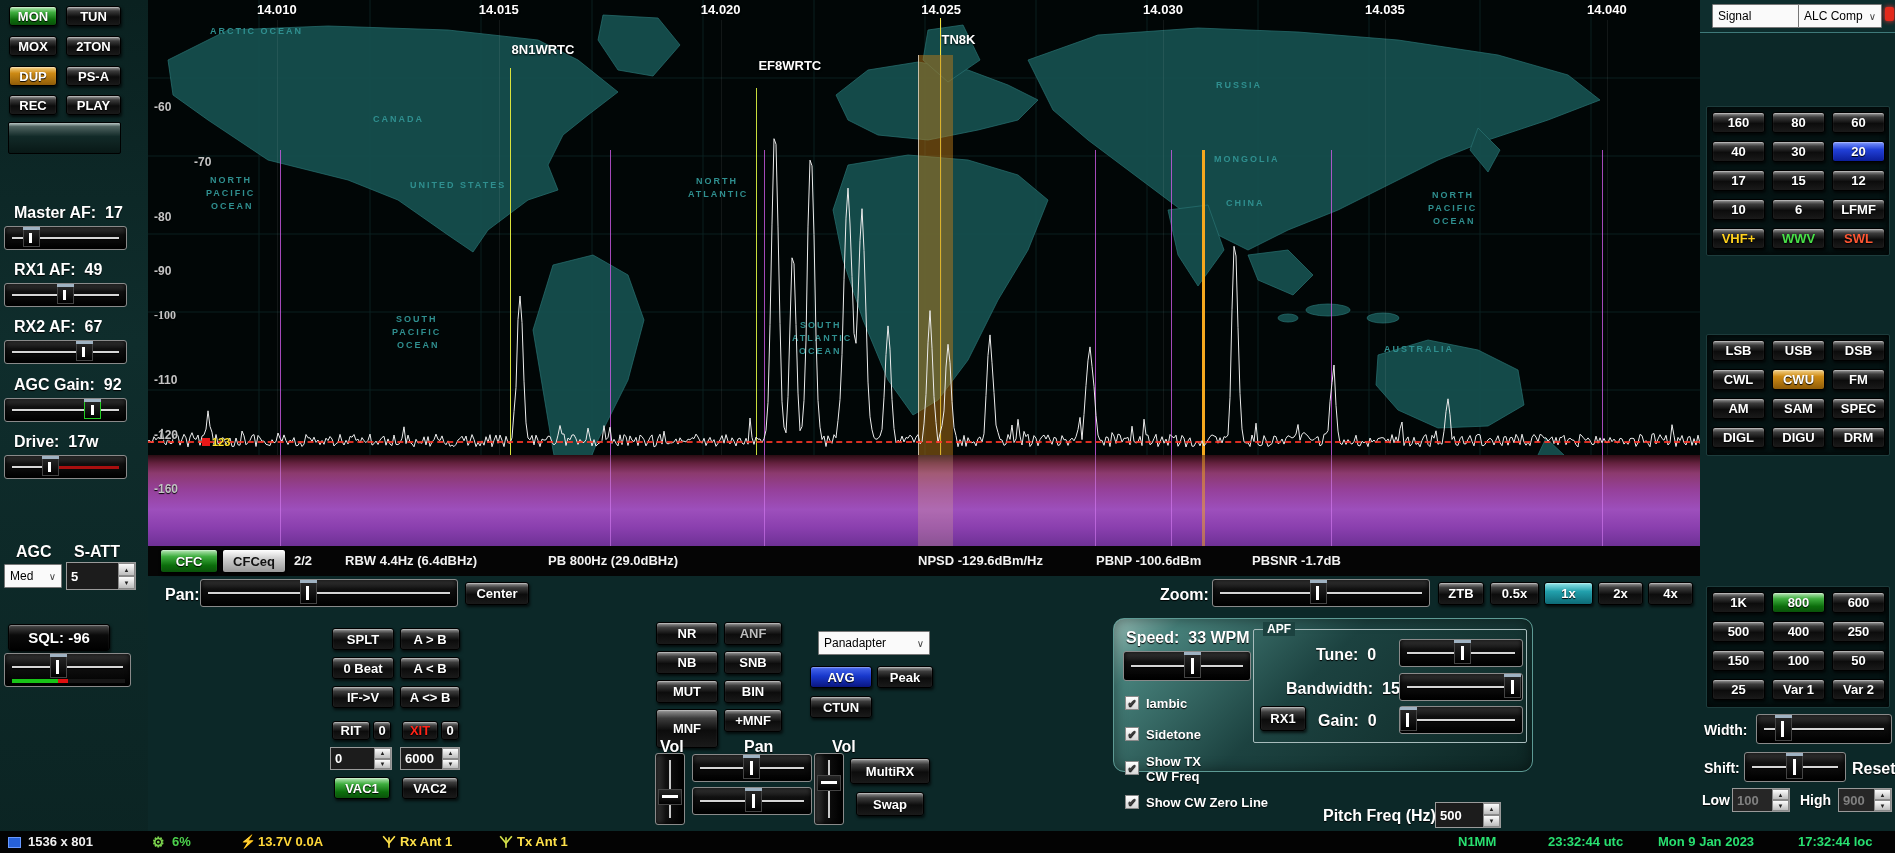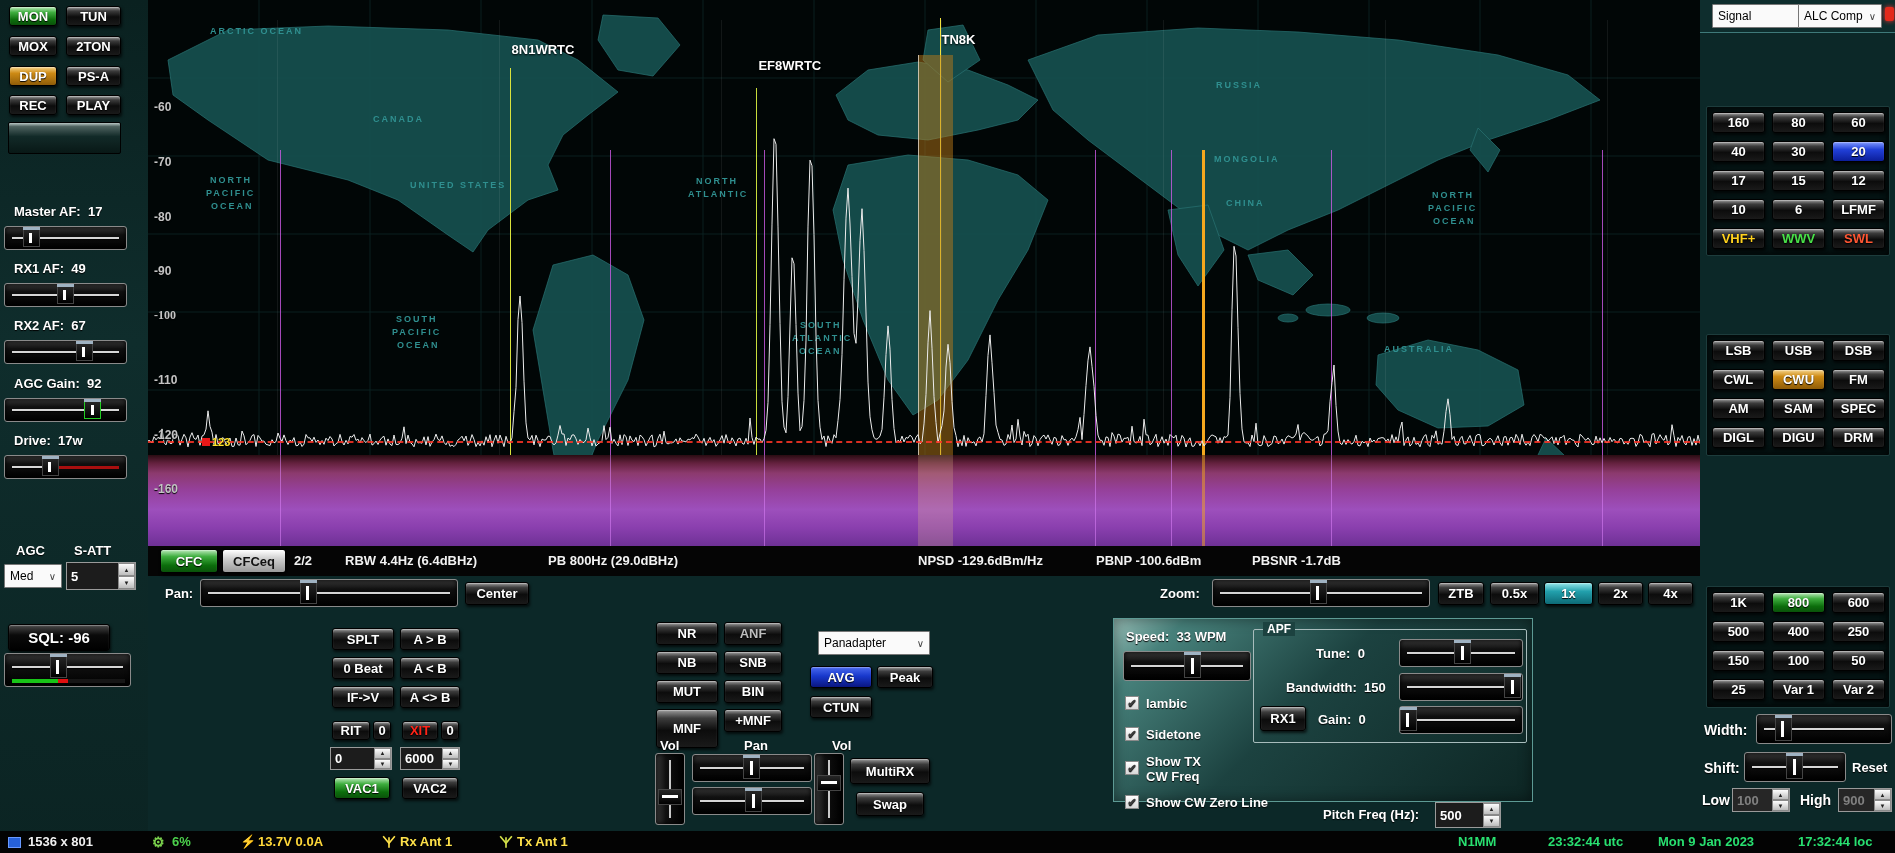--- a/index.html
+++ b/index.html
@@ -1,20 +1,20 @@
 <!DOCTYPE html>
 <html><head>
 <meta charset="utf-8">
 <style>
   *{box-sizing:border-box;margin:0;padding:0}
   html,body{background:#000}
   body{font-family:"Liberation Sans",sans-serif}
   #app{position:relative;width:1895px;height:853px;background:#0c2828;overflow:hidden}
   .abs{position:absolute}
-  .lbl{position:absolute;color:#fff;font-weight:700;font-size:13px;white-space:nowrap;text-shadow:0 1px 1px #000}
+  .lbl{position:absolute;color:#fff;font-weight:700;font-size:16px;white-space:nowrap;text-shadow:0 1px 1px #000}
   
   .btn3d{position:absolute;display:flex;align-items:center;justify-content:center;
     background:linear-gradient(180deg,#9a9a9a 0%,#3c3c3c 22%,#0c0c0c 55%,#1a1a1a 100%);
     color:#fff;font-weight:700;font-size:13px;border-radius:3px;border:1px solid #000;
     box-shadow:inset 0 1px 1px rgba(255,255,255,.35),1px 2px 3px rgba(0,0,0,.7);
     text-shadow:0 1px 1px #000;cursor:pointer;white-space:nowrap}
   .btn3d.on-green{background:linear-gradient(180deg,#b8e8b8 0%,#3fae3f 30%,#0c6e0c 70%,#0a520a 100%)}
   .btn3d.on-amber{background:linear-gradient(180deg,#f5d288 0%,#cd8a14 35%,#8f5c08 100%)}
   .btn3d.on-blue{background:linear-gradient(180deg,#7e97ff 0%,#2140d8 40%,#0c1e9a 100%)}
   .btn3d.on-cyan{background:linear-gradient(180deg,#93e6ea 0%,#22a0ac 40%,#0d6a76 100%)}
@@ -67,21 +67,21 @@
   #marker123{position:absolute;display:flex;align-items:center;gap:2px}
   #marker123 .sq{width:8px;height:8px;background:#e81818}
   #marker123 .tx{color:#ffe32a;font-weight:700;font-size:11px;text-shadow:0 1px 1px #000}
   #map-svg text{fill:#2f8f8f;font-size:9px;letter-spacing:2px;font-weight:700;font-family:"Liberation Sans",sans-serif}
   
   #cfc-bar{position:absolute;left:148px;top:546px;width:1552px;height:30px;background:#050505}
   #cfc-bar .txt{position:absolute;top:7px;color:#f2f2f2;font-weight:700;font-size:13px;white-space:nowrap}
   #ps-seg{position:absolute;left:1234px;top:0;width:310px;height:30px;background:linear-gradient(180deg,#cfcfcf,#a8a8a8)}
   #ps-seg span{position:absolute;top:7px;color:#1c1c1c;font-weight:700;font-size:13px}
   
-  #cw-panel{position:absolute;left:1113px;top:618px;width:420px;height:184px;border-radius:0;
+  #cw-panel{position:absolute;left:1113px;top:618px;width:420px;height:154px;border-radius:11px;
     background:linear-gradient(135deg,#cfe8e0 -8%,#47817b 12%,#1c4240 45%,#0d2ا624 100%);
     background:linear-gradient(135deg,#cfe8e0 -8%,#47817b 12%,#1c4240 45%,#0d2624 100%);
     border:1px solid #5d9a94;box-shadow:inset 0 0 14px rgba(0,0,0,.45)}
   
   #footer{position:absolute;left:0;top:831px;width:1895px;height:22px;background:#030303}
   #footer .f{position:absolute;top:3px;font-weight:700;font-size:13px;white-space:nowrap}
   .ant-icon{position:absolute;top:4px;width:14px;height:14px}
 </style>
 </head>
 <body>
@@ -263,23 +263,32 @@
 
     <svg id="spectrum-svg" class="abs" style="left:0;top:0" width="1552" height="546">
       <polyline id="trace" fill="none" stroke="#ececec" stroke-width="1" points="0,440.7 2,440.7 4,443.0 6,436.6 8,439.9 10,437.3 12,438.6 14,428.9 16,442.7 18,444.9 20,438.0 22,443.4 24,443.4 26,434.1 28,434.4 30,435.5 32,445.2 34,439.4 36,434.3 38,437.8 40,446.9 42,437.1 44,432.7 46,438.3 48,439.4 50,435.0 52,445.3 54,436.1 56,434.8 58,429.1 60,410.8 62,426.4 64,432.2 66,444.6 68,434.5 70,443.9 72,442.1 74,437.8 76,438.4 78,444.3 80,440.8 82,438.0 84,446.4 86,446.3 88,438.0 90,444.8 92,445.2 94,431.0 96,435.8 98,444.8 100,442.6 102,440.4 104,435.6 106,434.6 108,446.5 110,435.4 112,437.9 114,441.2 116,441.1 118,444.3 120,444.9 122,445.6 124,439.7 126,442.9 128,441.6 130,433.0 132,438.2 134,441.3 136,434.9 138,440.7 140,444.5 142,440.2 144,441.8 146,437.6 148,445.7 150,445.4 152,441.7 154,446.5 156,444.1 158,434.5 160,437.8 162,437.9 164,441.5 166,437.2 168,442.4 170,440.0 172,444.7 174,440.5 176,444.3 178,438.2 180,440.6 182,436.5 184,439.0 186,446.0 188,443.7 190,442.4 192,434.4 194,441.5 196,445.0 198,440.3 200,443.9 202,436.4 204,437.2 206,434.5 208,440.4 210,439.1 212,443.0 214,437.6 216,440.7 218,442.6 220,440.3 222,434.1 224,445.1 226,443.7 228,441.1 230,444.5 232,440.1 234,437.5 236,436.3 238,445.2 240,438.9 242,444.1 244,445.6 246,435.0 248,444.4 250,444.6 252,442.9 254,438.2 256,426.8 258,443.6 260,435.1 262,442.3 264,443.9 266,446.8 268,439.3 270,442.9 272,442.6 274,443.2 276,436.8 278,444.9 280,436.6 282,446.3 284,441.9 286,439.7 288,434.1 290,439.4 292,440.5 294,435.9 296,442.4 298,444.8 300,440.9 302,446.3 304,445.0 306,446.6 308,444.3 310,440.0 312,438.5 314,436.2 316,440.8 318,436.0 320,445.4 322,441.4 324,434.6 326,439.4 328,446.6 330,442.3 332,445.9 334,440.9 336,445.2 338,436.7 340,442.6 342,434.7 344,446.7 346,440.3 348,435.1 350,443.2 352,435.0 354,440.3 356,446.6 358,436.3 360,442.6 362,443.2 364,437.9 366,411.7 368,387.4 370,319.6 372,296.0 374,322.5 376,381.2 378,422.9 380,438.0 382,439.8 384,435.4 386,444.9 388,435.2 390,440.4 392,446.6 394,439.1 396,440.1 398,439.8 400,436.2 402,436.4 404,442.4 406,444.9 408,442.9 410,435.1 412,425.5 414,434.0 416,434.0 418,445.5 420,438.0 422,439.8 424,435.0 426,434.9 428,438.8 430,444.4 432,439.5 434,442.2 436,442.5 438,439.8 440,428.1 442,437.6 444,445.9 446,439.6 448,446.1 450,443.9 452,442.6 454,440.6 456,425.6 458,439.6 460,437.4 462,427.2 464,443.4 466,439.3 468,443.3 470,445.9 472,434.8 474,444.6 476,434.6 478,436.5 480,445.5 482,435.9 484,440.3 486,441.7 488,437.3 490,445.6 492,435.1 494,436.6 496,439.7 498,445.9 500,441.8 502,437.5 504,434.9 506,446.9 508,445.7 510,438.2 512,434.2 514,444.1 516,431.2 518,442.6 520,444.0 522,442.8 524,442.9 526,441.9 528,438.9 530,444.1 532,437.8 534,441.1 536,441.2 538,441.9 540,439.1 542,439.9 544,437.7 546,438.6 548,434.1 550,437.0 552,441.1 554,443.2 556,438.3 558,445.6 560,441.1 562,437.4 564,442.7 566,439.6 568,446.3 570,443.4 572,439.9 574,435.6 576,443.2 578,434.6 580,441.1 582,443.9 584,437.8 586,441.2 588,446.0 590,439.0 592,438.1 594,443.1 596,444.3 598,438.3 600,444.2 602,418.0 604,437.6 606,444.4 608,437.0 610,439.2 612,439.0 614,442.7 616,438.8 618,430.2 620,402.5 622,324.7 624,224.1 626,138.7 628,144.2 630,226.9 632,323.3 634,401.8 636,427.1 638,432.8 640,396.6 642,325.0 644,257.8 646,263.8 648,324.5 650,393.1 652,430.7 654,426.6 656,400.4 658,340.1 660,226.1 662,160.2 664,165.8 666,234.8 668,336.1 670,400.4 672,427.2 674,439.5 676,436.0 678,446.5 680,435.8 682,440.7 684,443.3 686,434.7 688,437.8 690,420.4 692,399.6 694,354.7 696,279.8 698,218.1 700,188.1 702,224.0 704,276.3 706,333.5 708,343.3 710,298.1 712,240.4 714,208.7 716,250.5 718,313.0 720,382.1 722,416.8 724,429.8 726,437.6 728,439.3 730,438.5 732,436.0 734,429.4 736,397.2 738,354.5 740,325.9 742,349.2 744,399.5 746,428.4 748,442.7 750,440.3 752,441.9 754,436.1 756,441.9 758,437.5 760,438.2 762,435.1 764,437.2 766,442.3 768,437.3 770,434.6 772,443.7 774,442.0 776,423.9 778,394.4 780,342.8 782,310.6 784,348.2 786,396.7 788,422.6 790,442.9 792,433.5 794,425.5 796,410.9 798,367.0 800,344.3 802,362.6 804,401.6 806,427.7 808,435.6 810,446.7 812,439.6 814,445.7 816,435.4 818,446.4 820,437.7 822,442.2 824,442.8 826,441.7 828,445.9 830,438.6 832,436.9 834,442.1 836,433.8 838,395.4 840,355.5 842,334.9 844,362.8 846,392.7 848,425.1 850,432.4 852,439.3 854,440.0 856,445.4 858,444.0 860,434.5 862,439.4 864,425.0 866,442.5 868,438.9 870,419.3 872,436.1 874,445.0 876,431.4 878,436.6 880,434.2 882,446.5 884,443.8 886,435.6 888,438.2 890,445.8 892,439.6 894,436.6 896,435.1 898,439.0 900,434.9 902,439.9 904,444.3 906,437.4 908,438.1 910,445.5 912,444.6 914,435.6 916,439.8 918,439.6 920,445.4 922,440.1 924,438.1 926,440.8 928,436.7 930,429.5 932,417.4 934,439.6 936,414.4 938,385.4 940,360.2 942,346.9 944,366.3 946,386.3 948,415.5 950,435.1 952,440.2 954,440.4 956,445.3 958,436.9 960,437.5 962,446.5 964,432.6 966,436.1 968,443.4 970,434.1 972,434.9 974,442.1 976,438.3 978,438.3 980,437.4 982,444.8 984,426.2 986,441.5 988,443.0 990,442.0 992,436.4 994,445.6 996,419.2 998,434.8 1000,435.2 1002,444.7 1004,443.2 1006,438.5 1008,434.3 1010,446.6 1012,442.0 1014,436.7 1016,443.2 1018,439.1 1020,445.4 1022,434.5 1024,436.6 1026,437.9 1028,435.2 1030,446.3 1032,442.8 1034,435.4 1036,438.2 1038,447.0 1040,440.9 1042,437.8 1044,446.2 1046,446.2 1048,442.2 1050,441.5 1052,445.8 1054,440.7 1056,445.9 1058,443.3 1060,439.9 1062,436.6 1064,434.9 1066,435.9 1068,436.8 1070,443.2 1072,437.7 1074,443.0 1076,436.7 1078,437.4 1080,435.0 1082,397.5 1084,309.8 1086,246.3 1088,256.0 1090,327.3 1092,393.6 1094,428.9 1096,441.8 1098,443.0 1100,442.8 1102,446.5 1104,435.0 1106,441.5 1108,423.2 1110,444.4 1112,445.8 1114,445.0 1116,435.6 1118,440.2 1120,446.5 1122,445.0 1124,443.6 1126,436.0 1128,436.7 1130,443.6 1132,442.5 1134,439.0 1136,444.1 1138,438.3 1140,435.7 1142,436.6 1144,438.0 1146,437.0 1148,434.0 1150,424.5 1152,440.3 1154,434.2 1156,432.5 1158,434.3 1160,436.1 1162,439.1 1164,440.3 1166,439.6 1168,437.6 1170,436.7 1172,445.9 1174,444.4 1176,434.3 1178,433.7 1180,430.6 1182,401.8 1184,382.7 1186,365.0 1188,405.5 1190,431.1 1192,443.1 1194,444.6 1196,439.7 1198,444.4 1200,439.6 1202,442.6 1204,444.2 1206,441.5 1208,435.2 1210,445.3 1212,445.9 1214,441.3 1216,442.8 1218,441.2 1220,446.6 1222,438.0 1224,442.1 1226,440.0 1228,442.6 1230,438.6 1232,438.1 1234,437.6 1236,438.1 1238,441.5 1240,438.9 1242,443.1 1244,434.6 1246,442.8 1248,436.8 1250,442.4 1252,428.8 1254,422.0 1256,445.5 1258,440.0 1260,436.9 1262,446.1 1264,443.7 1266,437.3 1268,444.4 1270,443.0 1272,446.8 1274,440.4 1276,436.2 1278,434.6 1280,444.4 1282,446.6 1284,435.3 1286,438.2 1288,430.8 1290,444.3 1292,442.6 1294,444.3 1296,431.2 1298,411.6 1300,398.8 1302,414.8 1304,439.4 1306,436.4 1308,444.8 1310,445.4 1312,438.8 1314,436.3 1316,443.9 1318,443.8 1320,439.2 1322,435.5 1324,441.3 1326,445.9 1328,435.8 1330,434.4 1332,434.8 1334,445.6 1336,445.5 1338,442.8 1340,439.9 1342,438.2 1344,439.9 1346,445.0 1348,440.1 1350,435.7 1352,442.8 1354,445.7 1356,436.9 1358,436.6 1360,445.2 1362,437.9 1364,437.3 1366,442.8 1368,434.4 1370,437.9 1372,444.6 1374,434.2 1376,442.0 1378,445.2 1380,442.1 1382,445.6 1384,437.4 1386,434.5 1388,437.1 1390,441.9 1392,434.4 1394,435.3 1396,438.1 1398,437.8 1400,441.2 1402,438.9 1404,436.8 1406,443.6 1408,437.4 1410,444.9 1412,437.5 1414,437.4 1416,435.3 1418,444.7 1420,439.5 1422,438.2 1424,439.9 1426,440.4 1428,444.7 1430,447.0 1432,434.3 1434,436.0 1436,438.7 1438,440.4 1440,437.9 1442,440.5 1444,444.5 1446,444.3 1448,436.1 1450,443.2 1452,437.8 1454,442.8 1456,438.4 1458,442.6 1460,442.5 1462,437.5 1464,441.7 1466,439.1 1468,441.9 1470,443.0 1472,438.3 1474,438.9 1476,444.1 1478,441.9 1480,444.3 1482,438.7 1484,438.2 1486,438.7 1488,446.4 1490,442.8 1492,434.4 1494,435.7 1496,442.7 1498,440.6 1500,443.4 1502,446.8 1504,434.2 1506,433.6 1508,443.9 1510,439.0 1512,434.7 1514,438.5 1516,440.3 1518,435.3 1520,445.0 1522,442.5 1524,424.7 1526,435.8 1528,446.5 1530,437.4 1532,440.5 1534,435.5 1536,442.6 1538,445.0 1540,437.2 1542,436.5 1544,445.4 1546,438.6 1548,445.1 1550,435.2 1552,443.6"></polyline>
     </svg>
 
     <div id="redline"></div>
     <div id="marker123" style="left:54px;top:436px">
         <span class="sq"></span>
         <span class="tx">123</span>
       </div>
+    <div id="freq-scale" class="abs" style="left:0;top:0;width:100%;height:20px">
+        <div class="freq-label" style="left: 8.3%;">14.010</div>
+        <div class="freq-label" style="left: 22.6%;">14.015</div>
+        <div class="freq-label" style="left: 36.9%;">14.020</div>
+        <div class="freq-label" style="left: 51.1%;">14.025</div>
+        <div class="freq-label" style="left: 65.4%;">14.030</div>
+        <div class="freq-label" style="left: 79.7%;">14.035</div>
+        <div class="freq-label" style="left: 94%;">14.040</div>
+      </div>
     <div id="db-scale" class="abs" style="left:0;top:0;width:60px;height:100%">
         <div class="db-label" style="top: 100px;">-60</div>
-        <div class="db-label" style="top: 155px;">-70</div>
+        <div class="db-label" style="top: 155px; margin-left: 40px;">-70</div>
         <div class="db-label" style="top: 210px;">-80</div>
         <div class="db-label" style="top: 264px;">-90</div>
         <div class="db-label" style="top: 308px; font-family: Liberation Serif, serif;">-100</div>
         <div class="db-label" style="top: 373px;">-110</div>
         <div class="db-label" style="top: 428px;">-120</div>
         <div class="db-label" style="top: 482px;">-160</div>
       </div>
   </div>
 
   <div id="cfc-bar">

